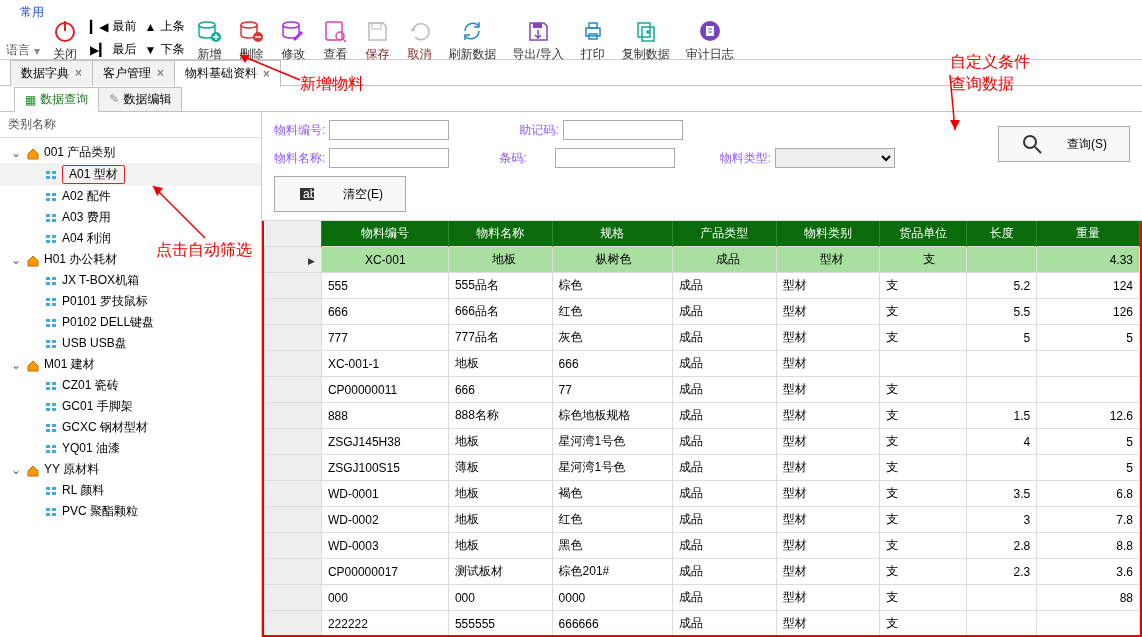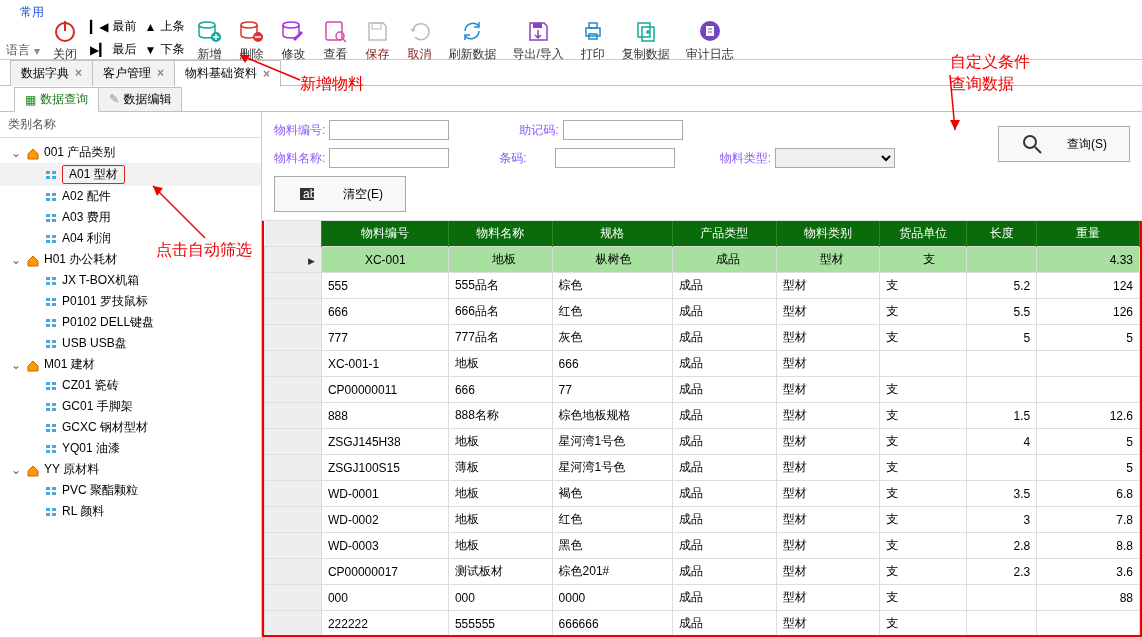--- a/index.html
+++ b/index.html
@@ -419,32 +419,32 @@
         </div>
       <div class="tn">
           <span class="pad1"></span>
           <span class="caret"></span>
           <svg class="tic">
             <rect x="2" y="3" width="4" height="3" fill="#4ad"></rect>
             <rect x="8" y="3" width="4" height="3" fill="#4ad"></rect>
             <rect x="2" y="8" width="4" height="3" fill="#4ad"></rect>
             <rect x="8" y="8" width="4" height="3" fill="#4ad"></rect>
           </svg>
+          <span>RL 颜料</span>
+        </div>
+      <div class="tn">
+          <span class="pad1"></span>
+          <span class="caret"></span>
+          <svg class="tic">
+            <rect x="2" y="3" width="4" height="3" fill="#4ad"></rect>
+            <rect x="8" y="3" width="4" height="3" fill="#4ad"></rect>
+            <rect x="2" y="8" width="4" height="3" fill="#4ad"></rect>
+            <rect x="8" y="8" width="4" height="3" fill="#4ad"></rect>
+          </svg>
           <span>PVC 聚酯颗粒</span>
-        </div>
-      <div class="tn">
-          <span class="pad1"></span>
-          <span class="caret"></span>
-          <svg class="tic">
-            <rect x="2" y="3" width="4" height="3" fill="#4ad"></rect>
-            <rect x="8" y="3" width="4" height="3" fill="#4ad"></rect>
-            <rect x="2" y="8" width="4" height="3" fill="#4ad"></rect>
-            <rect x="8" y="8" width="4" height="3" fill="#4ad"></rect>
-          </svg>
-          <span>RL 颜料</span>
         </div>
     </div>
   </div>
 
   <div class="right">
     <div class="filter">
       <div class="frow">
         <div class="line">
           <div class="fld">
               <label>物料编号:</label>

